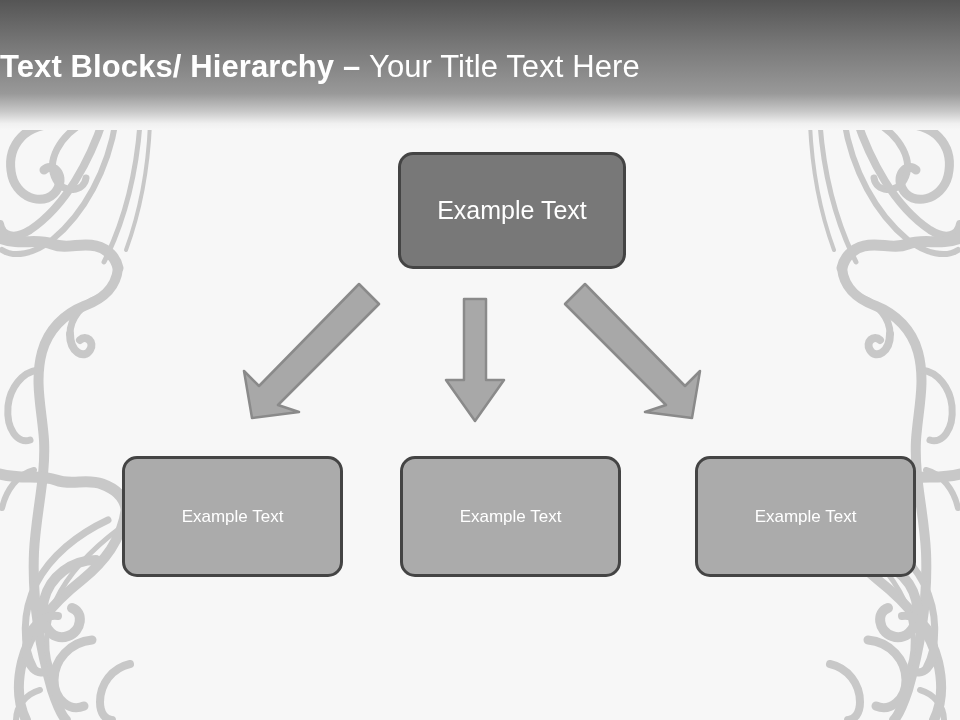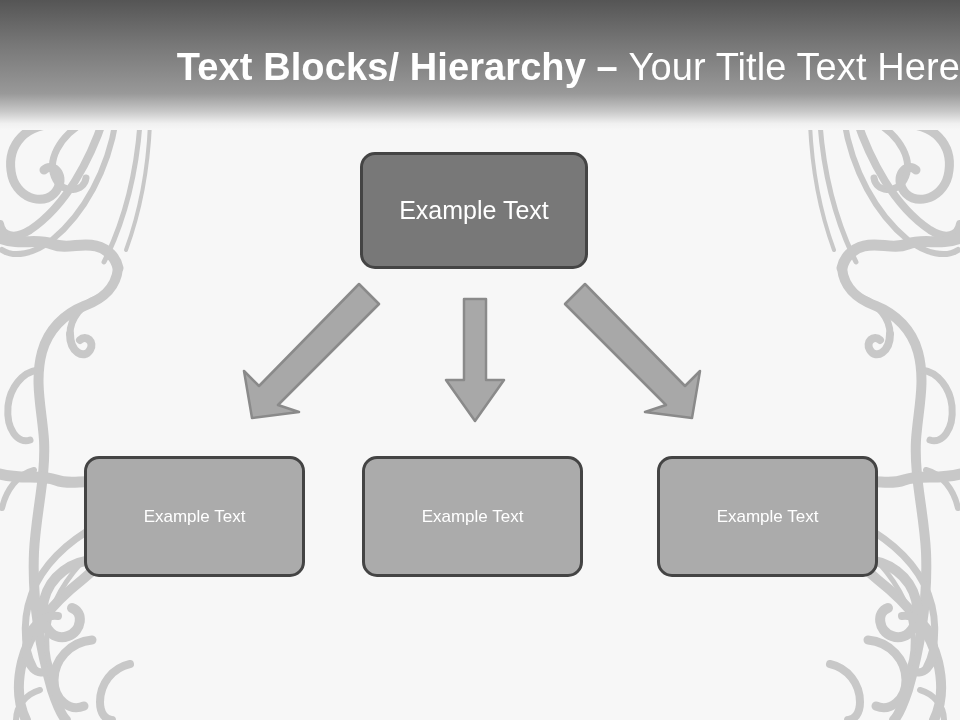--- a/index.html
+++ b/index.html
@@ -48,23 +48,23 @@
         #c9c9c9 86%,
         #f0f0f0 95%,
         #f7f7f7 100%);
     z-index: 3;
   }
 
   #slide-title {
     position: absolute;
     left: 0; top: 48px;
     width: 960px;
-    text-align: right;
+    text-align: left;
     color: #ffffff;
-    font-size: 38px;
+    font-size: 31px;
     line-height: 38px;
     letter-spacing: 0.1px;
     white-space: nowrap;
     z-index: 4;
   }
   #slide-title .title-strong { font-weight: bold; }
   #slide-title .title-sep    { font-weight: bold; }
   #slide-title .title-rest   { font-weight: normal; }
 
   
@@ -72,20 +72,21 @@
     position: absolute;
     box-sizing: border-box;
     border: 3px solid #444444;
     border-radius: 15px;
     display: flex;
     align-items: center;
     justify-content: center;
     color: #ffffff;
     text-align: center;
     z-index: 2;
+    margin-left: 38px;
   }
   .node-box.root {
     left: 360px;
     top: 152px;
     width: 228px;
     height: 117px;
     background: #787878;
     font-size: 25px;
   }
   .node-box.leaf {

